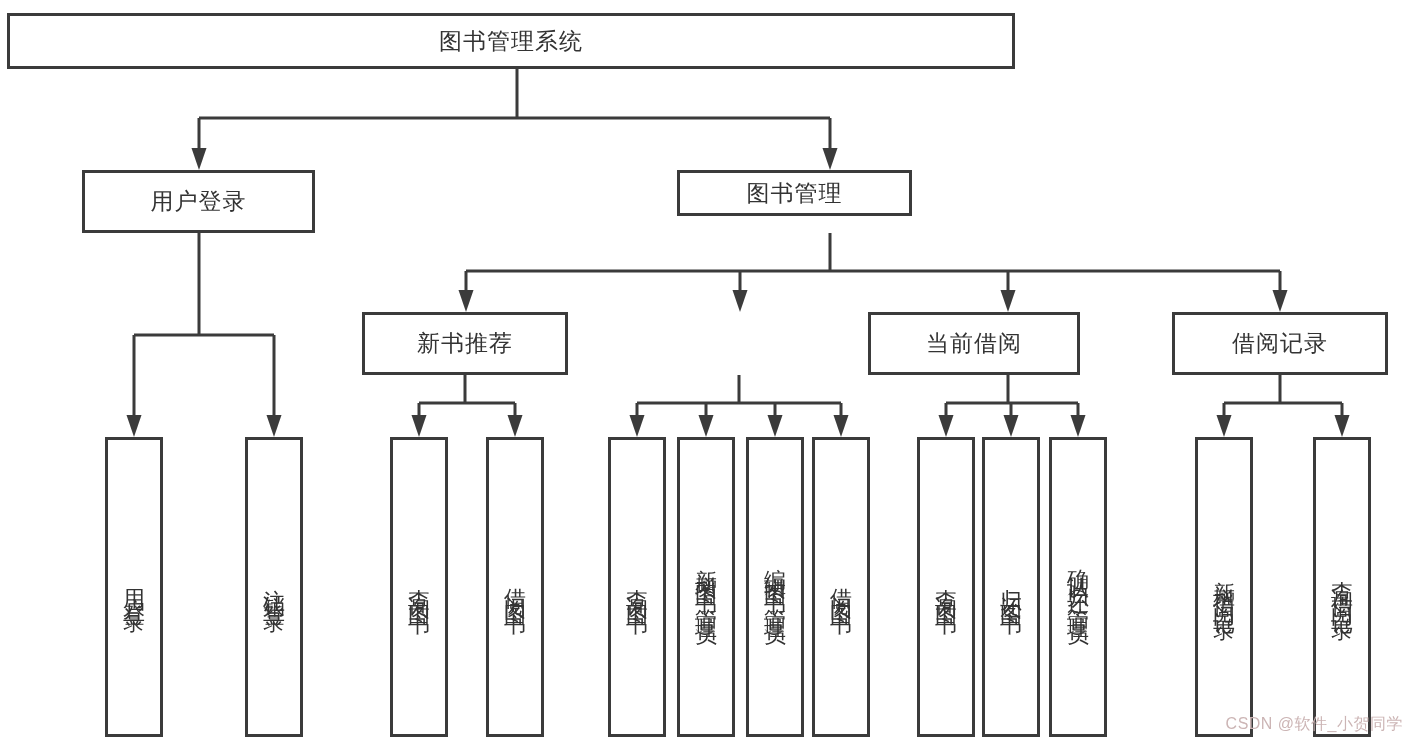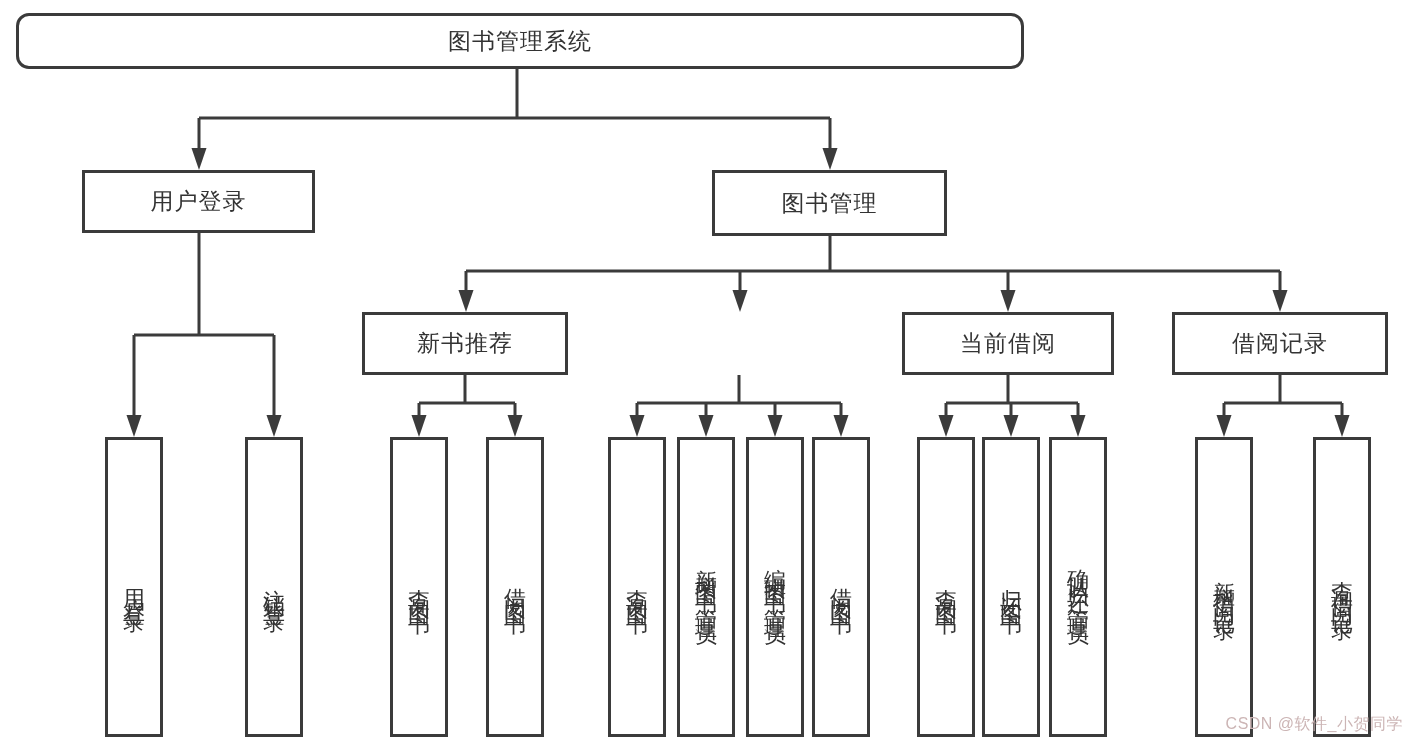--- a/index.html
+++ b/index.html
@@ -81,35 +81,35 @@
       <polygon points="767.5,415 782.5,415 775,437"></polygon>
       <polygon points="833.5,415 848.5,415 841,437"></polygon>
       <polygon points="938.5,415 953.5,415 946,437"></polygon>
       <polygon points="1003.5,415 1018.5,415 1011,437"></polygon>
       <polygon points="1070.5,415 1085.5,415 1078,437"></polygon>
       <polygon points="1216.5,415 1231.5,415 1224,437"></polygon>
       <polygon points="1334.5,415 1349.5,415 1342,437"></polygon>
     </g>
   </svg>
 
-  <div class="node hnode" style="left:16px;top:13px;width:1008px;height:56px;border-radius:13px;">
+  <div class="node hnode" style="left:7px;top:13px;width:1008px;height:56px;">
     <span>图书管理系统</span>
   </div>
 
   <div class="node hnode" style="left:82px;top:170px;width:233px;height:63px;">
     <span>用户登录</span>
   </div>
-  <div class="node hnode" style="left:712px;top:170px;width:235px;height:66px;">
+  <div class="node hnode" style="left:677px;top:170px;width:235px;height:46px;">
     <span>图书管理</span>
   </div>
 
   <div class="node hnode" style="left:362px;top:312px;width:206px;height:63px;align-items:center;">
     <span>新书推荐</span>
   </div>
-  <div class="node hnode" style="left:902px;top:312px;width:212px;height:63px;">
+  <div class="node hnode" style="left:868px;top:312px;width:212px;height:63px;">
     <span>当前借阅</span>
   </div>
   <div class="node hnode" style="left:1172px;top:312px;width:216px;height:63px;">
     <span>借阅记录</span>
   </div>
 
   <div class="node vnode" style="left:105px;top:437px;width:58px;height:300px;">
     <span class="vlabel">用户登录</span>
   </div>
   <div class="node vnode" style="left:245px;top:437px;width:58px;height:300px;">

